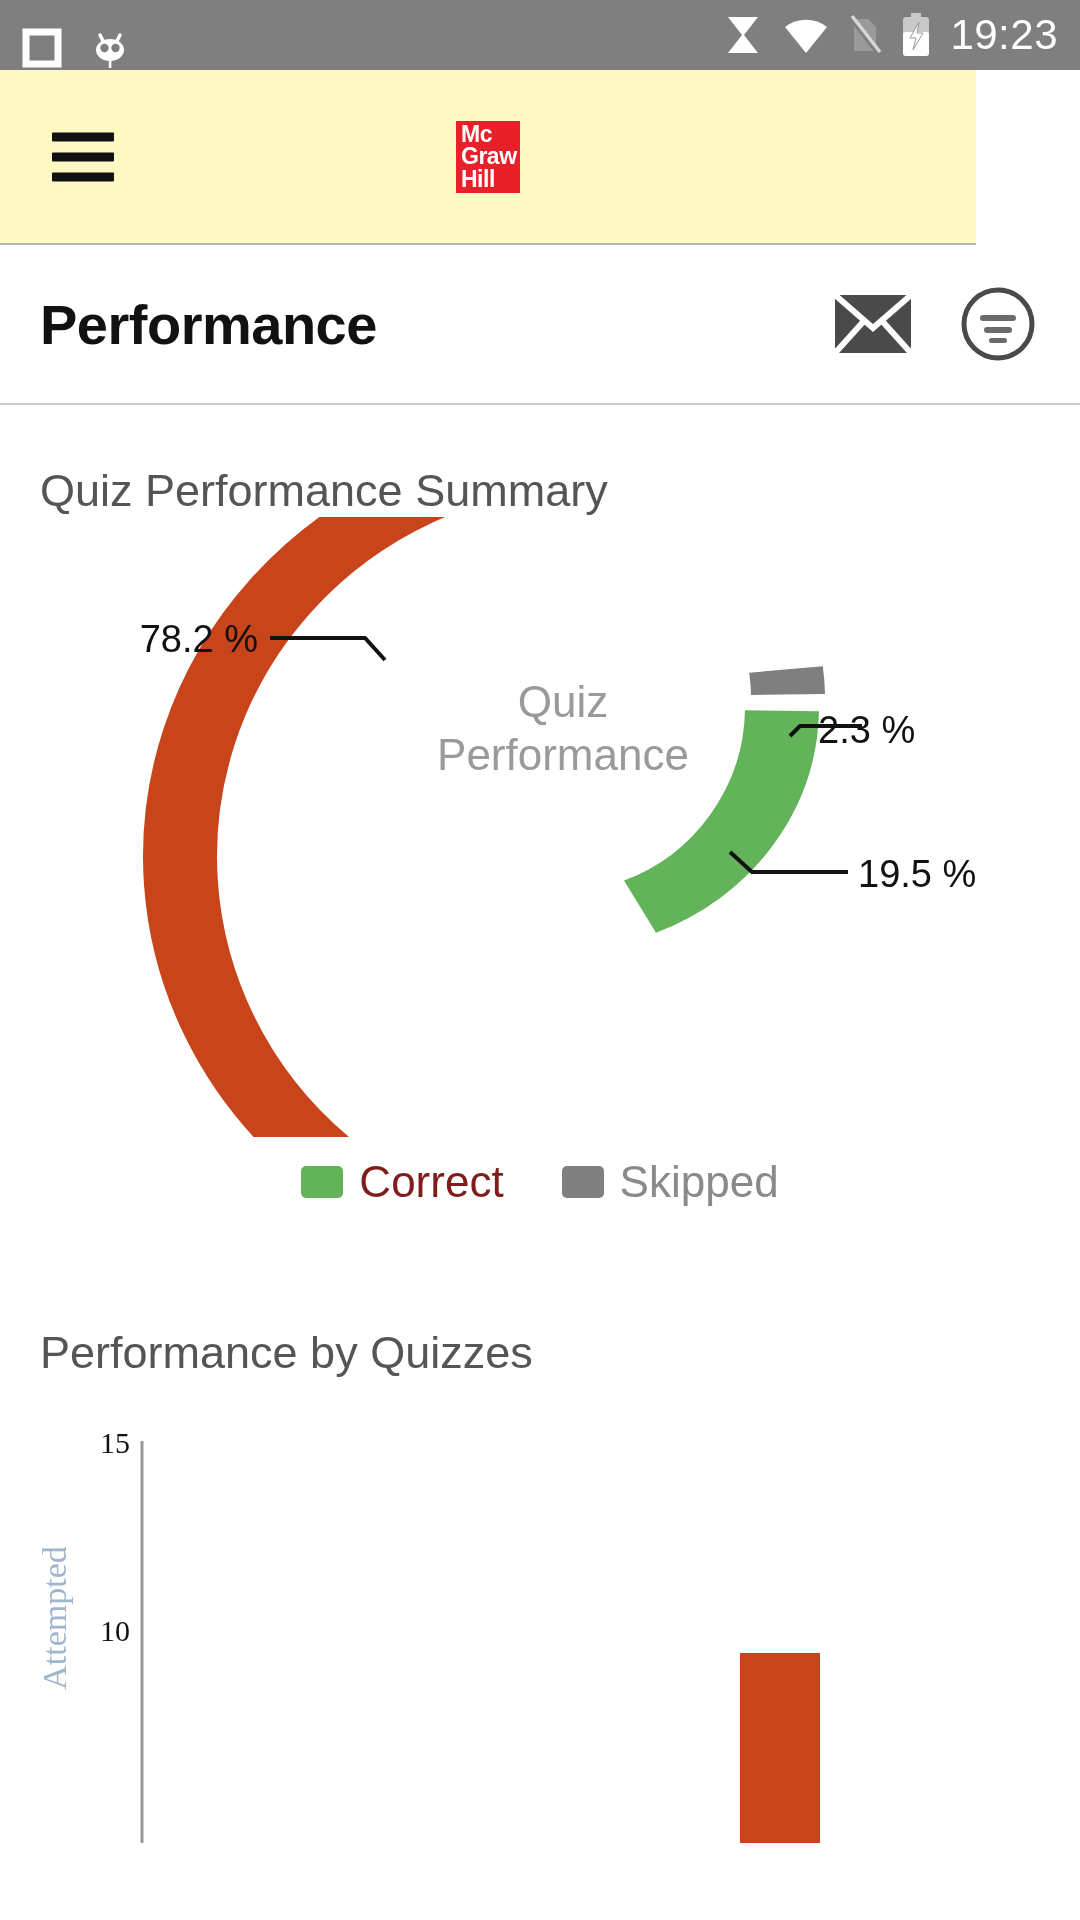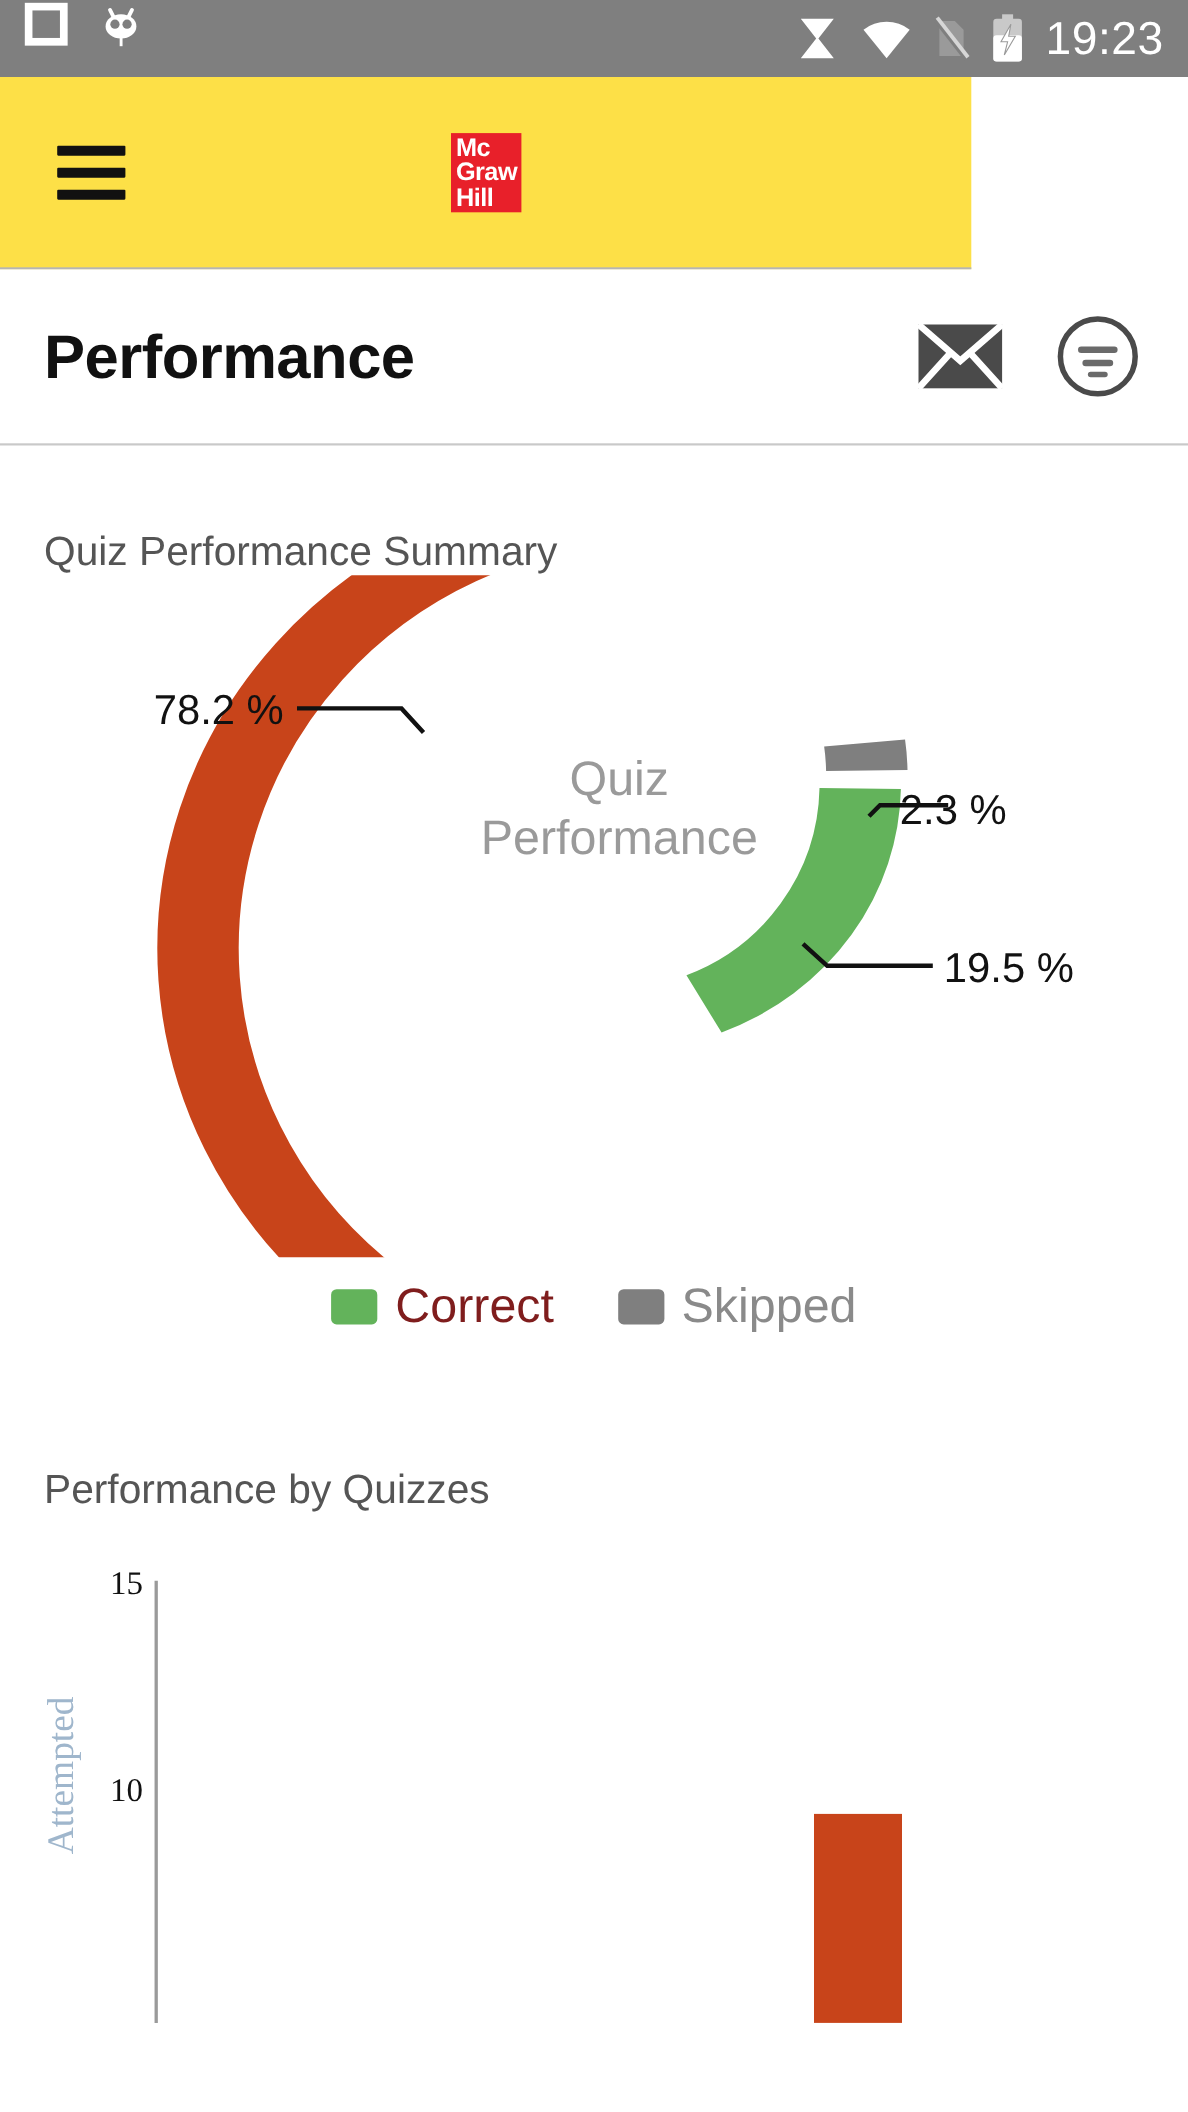--- a/index.html
+++ b/index.html
@@ -8,37 +8,37 @@
     font-family:"Liberation Sans", sans-serif;
     background:#ffffff;
     overflow:hidden;
     position:relative;
   }
 
   
   #status-bar{
     height:70px; width:1080px;
     background:#7f7f7f;
-    display:flex; align-items:flex-start;
+    display:flex; align-items:flex-end;
     padding:0 22px;
     position:relative;
   }
   #status-left{ display:flex; align-items:center; gap:26px; }
   #status-right{ position:absolute; right:22px; top:0; height:70px;
                  display:flex; align-items:center; gap:18px; }
   .sb-ico{ display:block; }
   #clock{
     color:#fff; font-size:42px; letter-spacing:.5px;
     font-family:"Liberation Sans", sans-serif;
     line-height:1;
   }
 
   
   #app-bar{
-    height:175px; width:883px; background:#fde047;
+    height:175px; width:976px; background:#fef9c3;
     border-bottom:2px solid #b5b5b5;
     display:flex; align-items:center; position:relative;
   }
   #hamburger{ position:absolute; left:52px; top:50%; transform:translateY(-50%);
               width:62px; cursor:pointer; }
   #hamburger span{ display:block; height:9px; background:#111; border-radius:1px; margin:11px 0; }
 
   #brand{ position:absolute; left:50%; top:50%; transform:translate(-50%,-50%);
           display:flex; align-items:center; }
   #mgh-mark{
@@ -65,21 +65,21 @@
   #page-title{
     margin-left:40px; font-size:56px; font-weight:bold; color:#111;
     letter-spacing:-0.5px;
   }
   #header-actions{ position:absolute; right:44px; top:50%; transform:translateY(-50%);
                    display:flex; align-items:center; gap:48px; }
 
   
   #content{ width:1080px; background:#fff; }
   .section-title{
-    font-size:37px; color:#555; margin:76px 0 0 40px; font-weight:normal;
+    font-size:45px; color:#555; margin:60px 0 0 40px; font-weight:normal;
   }
 
   
   #donut-wrap{ position:relative; width:1080px; height:620px; }
   #donut-svg{ position:absolute; left:0; top:0; }
   .donut-center-text{
     fill:#9a9a9a; font-size:44px; font-family:"Liberation Sans", sans-serif;
   }
   .pct-label{ font-size:38px; fill:#111; font-family:"Liberation Sans", sans-serif; }
 

